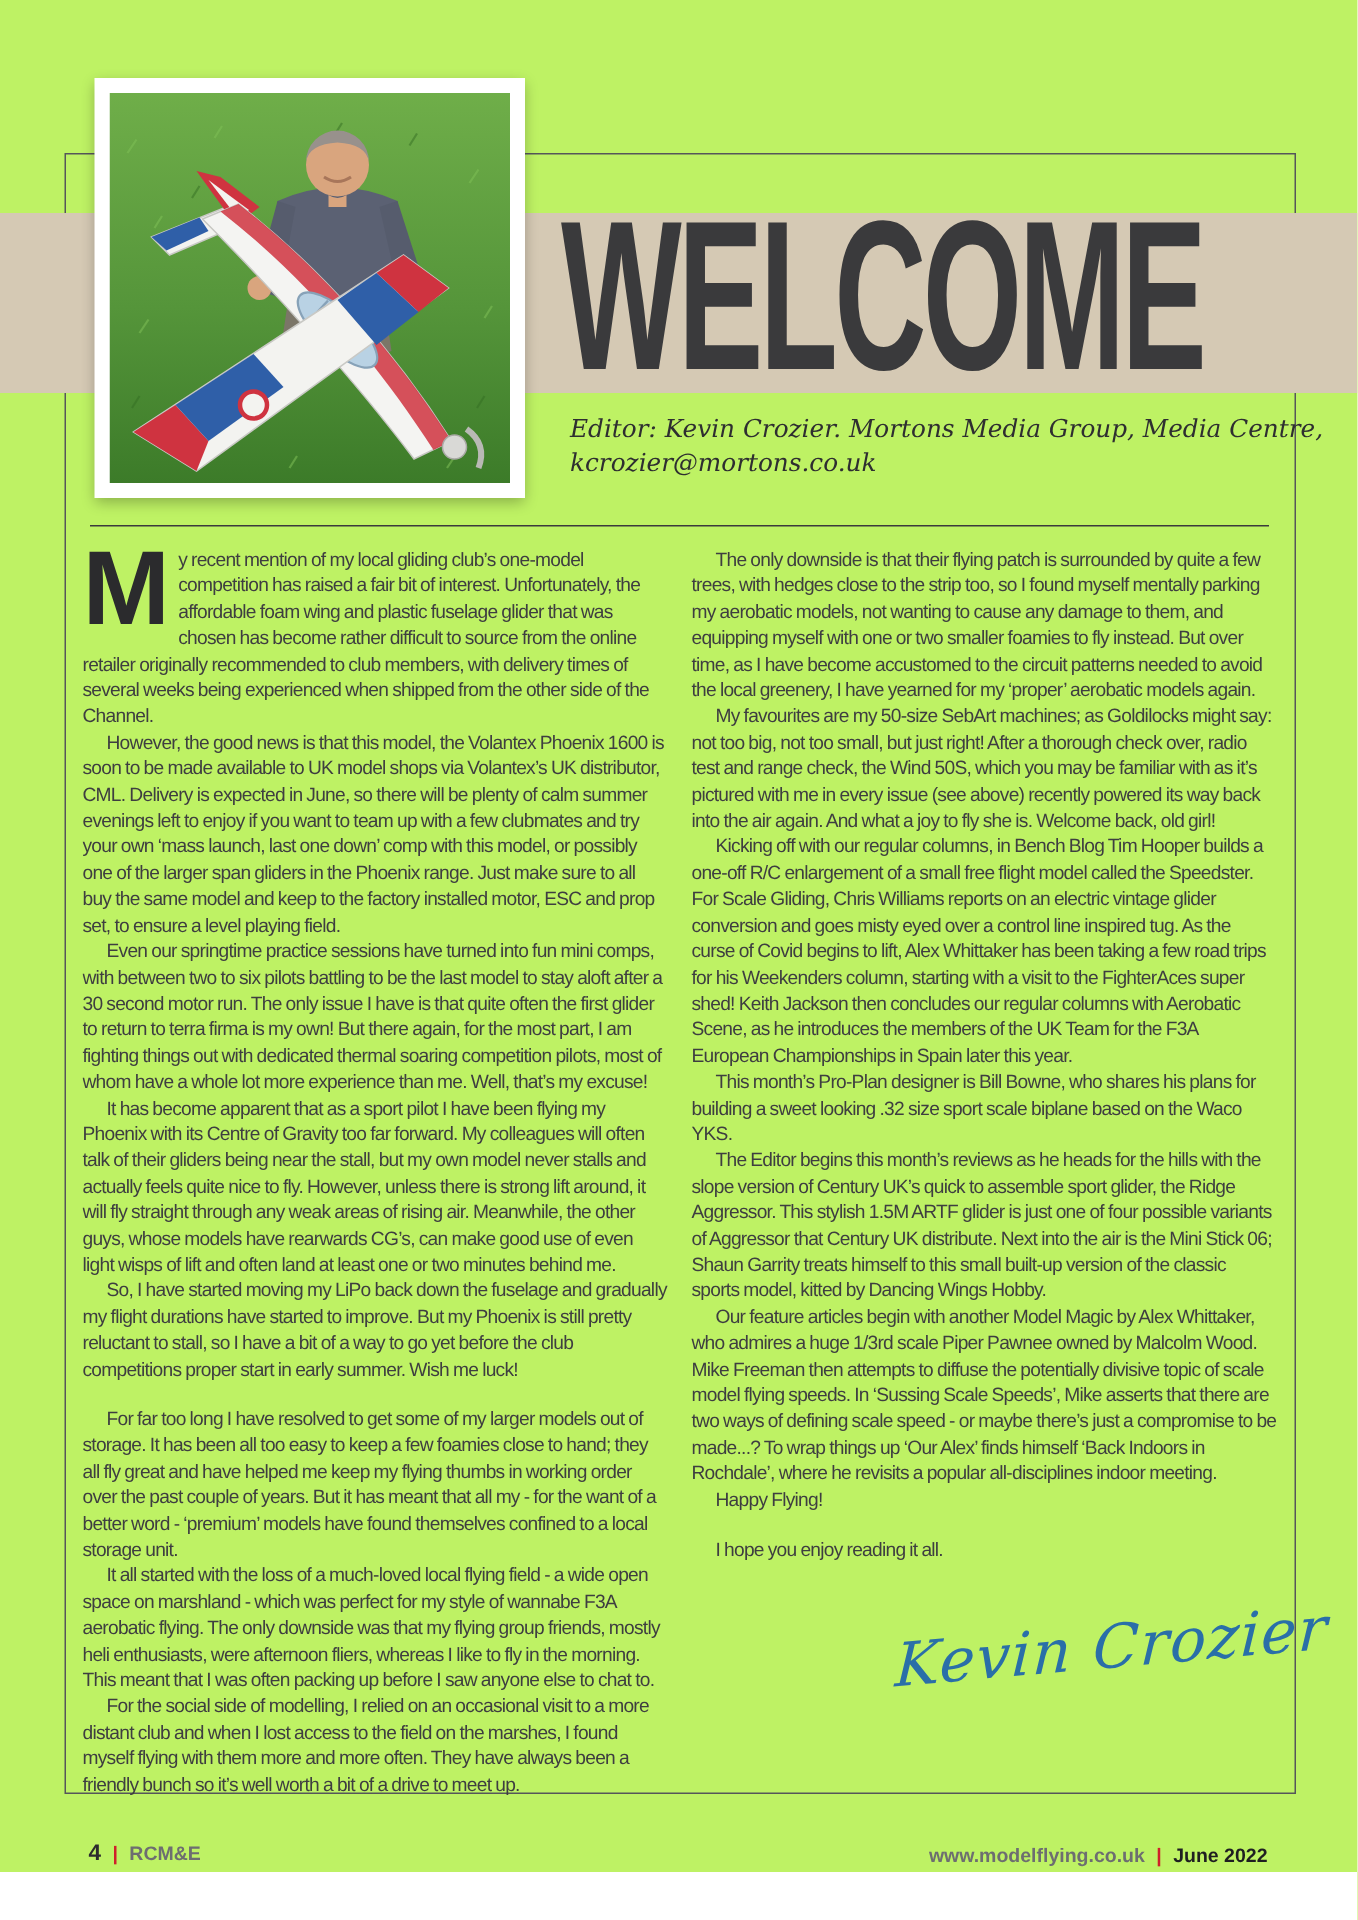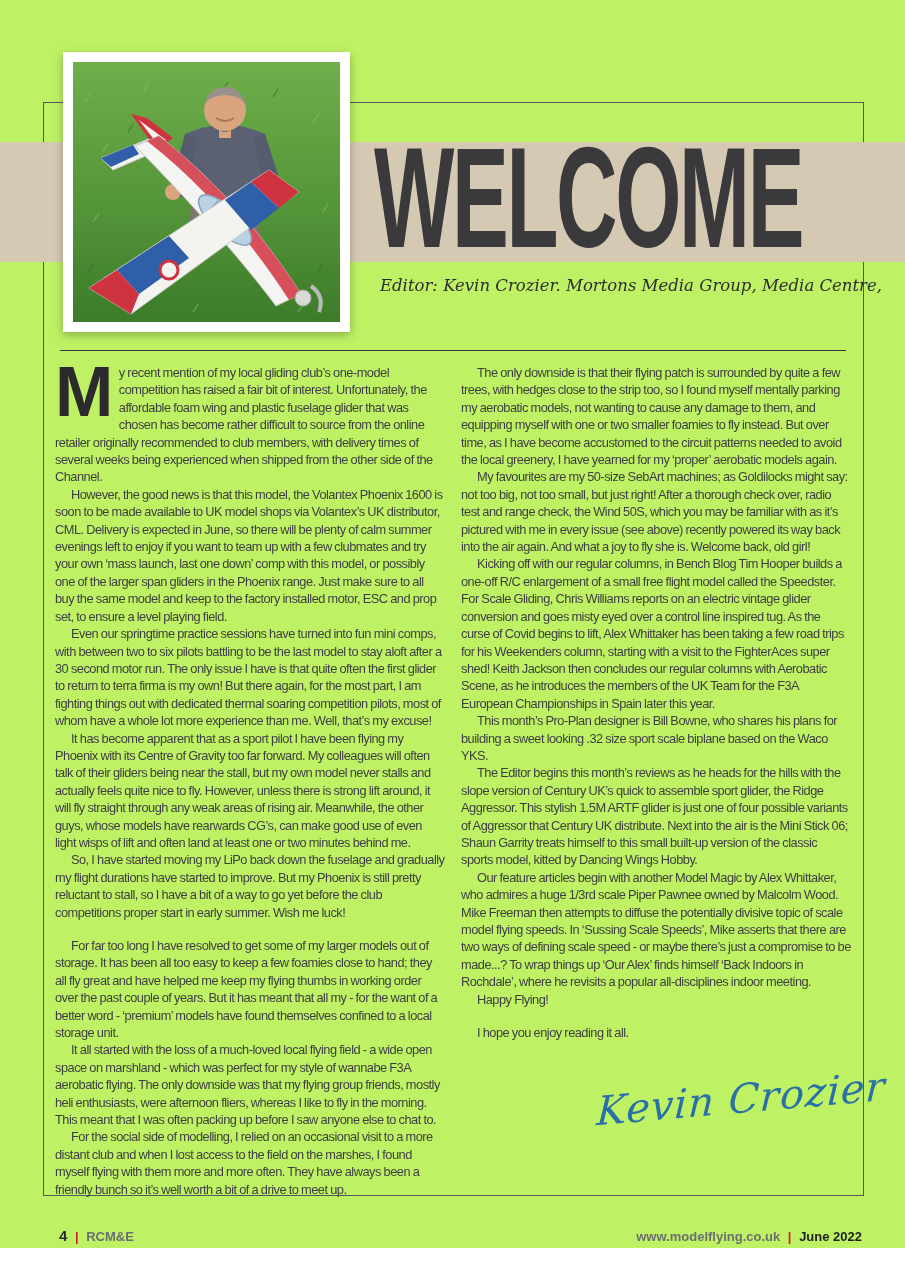--- a/index.html
+++ b/index.html
@@ -69,40 +69,41 @@
     transform:rotate(-5deg) skewX(-8deg); transform-origin:left top;
     white-space:nowrap; letter-spacing:1px;
   }
   
   .footer-left {
     position:absolute; left:59px; top:1227px; z-index:3;
     font-weight:700; font-size:13px; color:#6d6e70;
   }
   .footer-left .page-num { font-size:15px; color:#2b2b2d; }
   .footer-right {
-    position:absolute; right:43px; top:1229px; z-index:3;
+    position:absolute; right:60px; top:1229px; z-index:3;
     font-weight:700; font-size:13px; color:#6d6e70;
   }
   .footer-right .issue { color:#1f1f21; }
   .red-sep {
     color:var(--accent_red, #d0202a); font-weight:700; margin:0 4px;
   }
 </style>
 </head>
 <body>
 
 <div class="page" style="--band: #d5c9b4; --title: #3a3a3c; --body_text: #3e3e40; --accent_red: #d0202a; --signature_blue: #2a6fa8; --footer_gray: #6d6e70;">
 
   <div class="content-frame"></div>
   <div class="beige-band"></div>
 
   <h1 class="welcome-title">WELCOME</h1>
 
   <div class="editor-info">
     <p>Editor: Kevin Crozier. Mortons Media Group, Media Centre,</p>
+    <p>kcrozier@mortons.co.uk</p>
   </div>
 
   <div class="photo-frame">
     <svg width="267" height="260" viewBox="0 0 267 260">
       <defs>
         <linearGradient id="grass" x1="0" y1="0" x2="0" y2="1">
           <stop offset="0" stop-color="#6fae49"></stop>
           <stop offset="0.55" stop-color="#55953a"></stop>
           <stop offset="1" stop-color="#3c7b29"></stop>
         </linearGradient>

